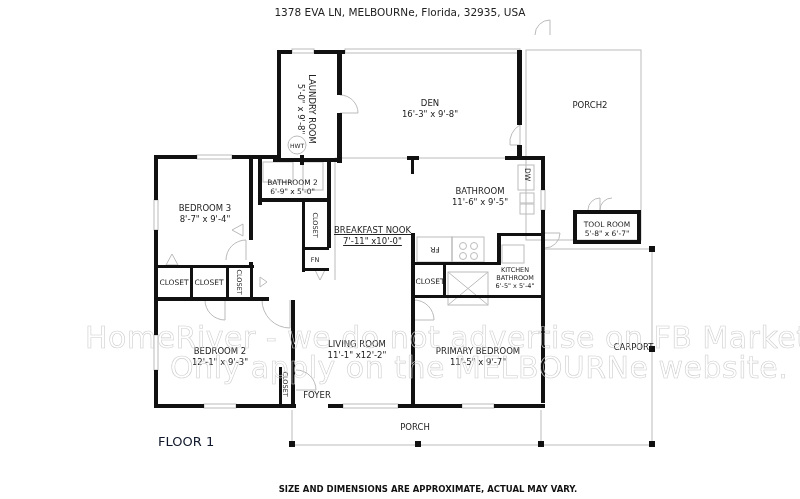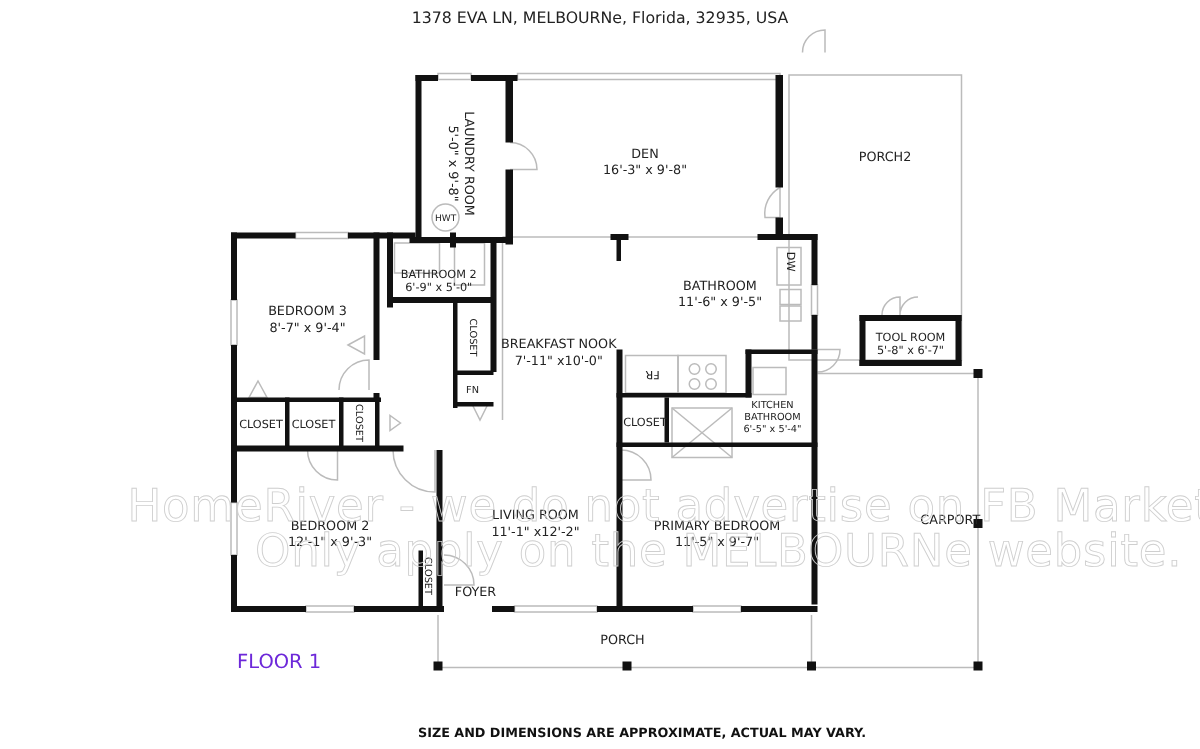--- a/index.html
+++ b/index.html
@@ -1,19 +1,19 @@
 <!DOCTYPE html>
 <html><head>
 <meta charset="utf-8">
 <style>
   html, body { margin: 0; padding: 0; background: #ffffff; }
   body { width: 800px; height: 499px; position: relative; overflow: hidden; font-family: "DejaVu Sans", sans-serif; color: #222; }
   .title { position: absolute; top: 6px; left: 0; width: 800px; text-align: center; font-size: 10.5px; color: #222; }
   .footer { position: absolute; top: 484px; left: 0; width: 800px; text-align: center; font-size: 8.5px; font-weight: bold; color: #111; padding-left: 28px; }
-  .floor { position: absolute; left: 158px; top: 434px; font-size: 13px; color: #6d28d9; }
+  .floor { position: absolute; left: 158px; top: 434px; font-size: 13px; color: #0f172a; }
   svg { position: absolute; left: 0; top: 0; }
   .lbl { position: absolute; text-align: center; font-size: 8.5px; color: #222; line-height: 11px; white-space: nowrap; }
   .sm { font-size: 7.5px; line-height: 9px; }
   .xs { font-size: 6.5px; line-height: 8px; }
   .vert { transform: rotate(90deg); transform-origin: center center; }
   .wm { position: absolute; font-size: 30px; color: rgba(255,255,255,0.0); -webkit-text-stroke: 0.6px #cfcfcf; white-space: nowrap; letter-spacing: 0.5px; pointer-events: none; }
 </style>
 </head>
 <body>
 
@@ -178,21 +178,21 @@
   <div>11'-6" x 9'-5"</div>
 </div>
 <div class="lbl sm vert" style="left:518px; top:170px; width:18px;">DW</div>
 <div class="lbl sm" style="left:425px; top:245px; width:20px; transform:rotate(180deg);">FR</div>
 
 <div class="lbl sm" style="left:575px; top:220px; width:64px;">
   <div>TOOL ROOM</div>
   <div>5'-8" x 6'-7"</div>
 </div>
 
-<div class="lbl" style="left:330px; top:225px; width:85px;">
+<div class="lbl" style="left:330px; top:225px; width:85px;text-decoration:underline;">
   <div>BREAKFAST NOOK</div>
   <div>7'-11" x10'-0"</div>
 </div>
 
 <div class="lbl xs" style="left:486px; top:266px; width:58px;">
   <div>KITCHEN</div>
   <div>BATHROOM</div>
   <div>6'-5" x 5'-4"</div>
 </div>
 

